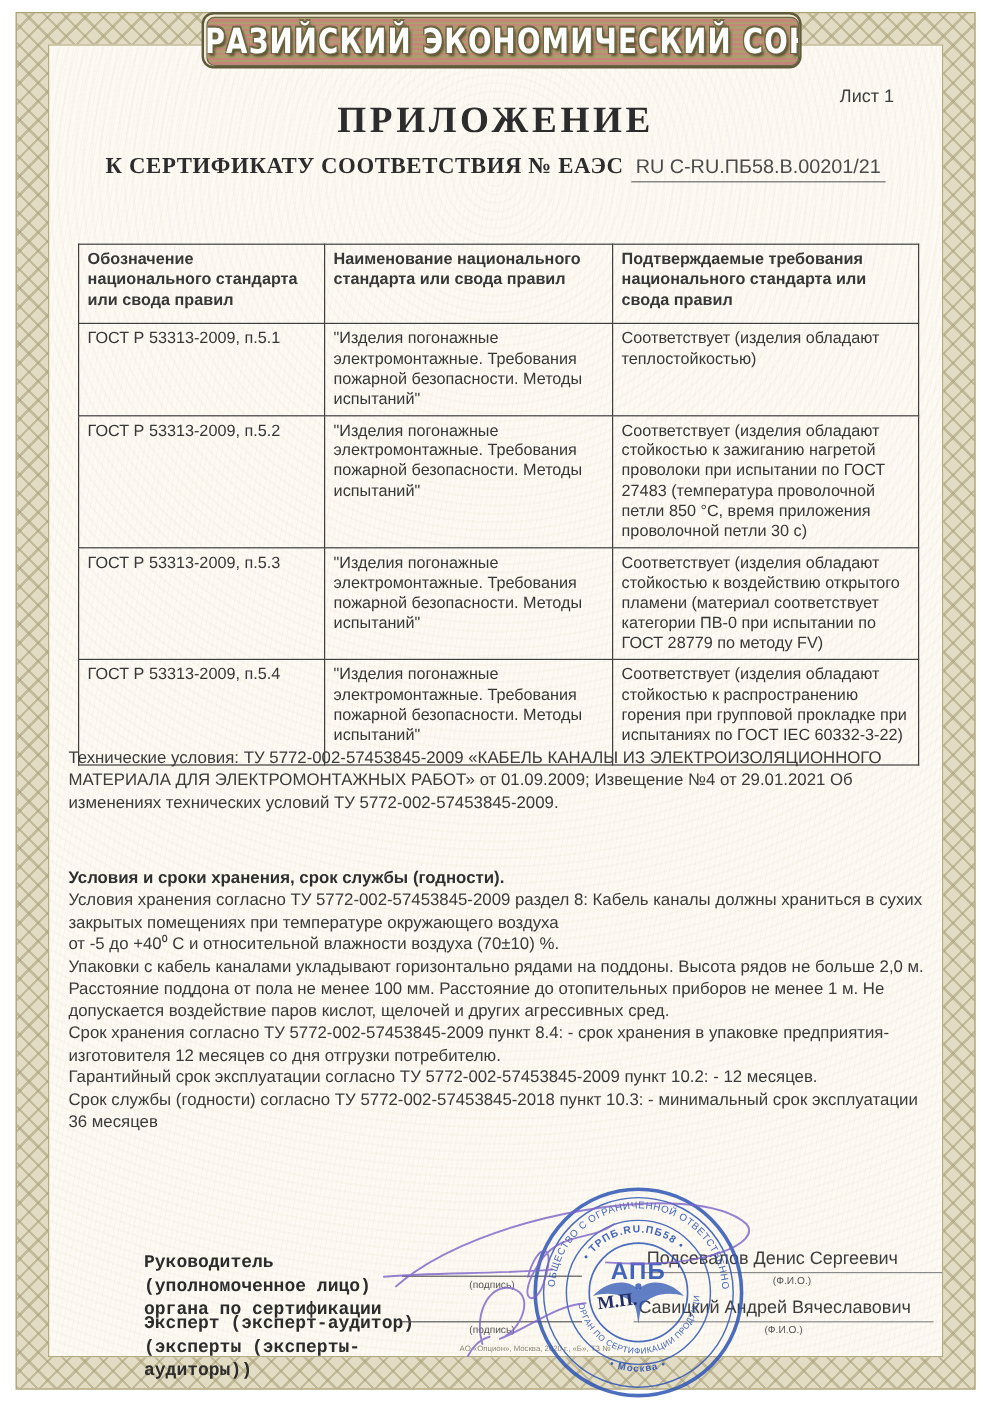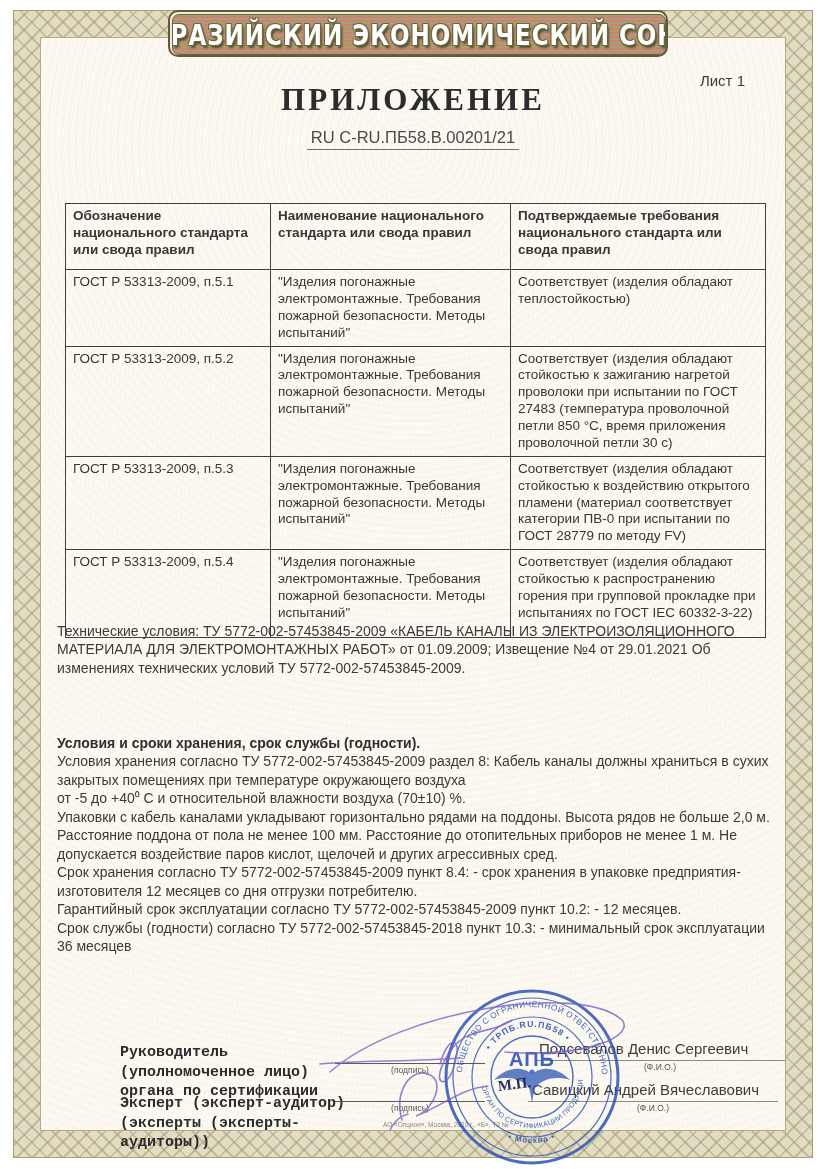--- a/index.html
+++ b/index.html
@@ -53,21 +53,21 @@
   table.standards th,table.standards td{border:1px solid #3f3f3f;vertical-align:top;
     padding:4px 8px 4px 7px;text-align:left;}
   table.standards th{font-weight:bold;}
   tr.hrow{height:66px;} tr.r0{height:64px;} tr.r1{height:102px;} tr.r2{height:86px;} tr.r3{height:88px;}
 
   .docs{position:absolute;left:57px;top:622px;width:714px;font-size:14px;line-height:1.32;color:#3a3a3a;}
   .docs .hd{font-weight:bold;color:#2f2f2f;}
   .docs p{margin:0;}
 
   .storage{position:absolute;left:57px;top:722px;width:716px;font-size:14px;line-height:1.32;color:#3a3a3a;}
-  .storage .hd{font-weight:bold;color:#2f2f2f;margin-top:12px;}
+  .storage .hd{font-weight:bold;color:#2f2f2f;}
   .storage p{margin:0;}
 
   
   .role{position:absolute;left:120px;width:235px;font-family:Liberation Mono, monospace;
     font-weight:bold;font-size:15px;line-height:1.3;color:#2c2c2c;}
   .role1{top:1043px;} .role2{top:1094px;}
   .sig-slot{position:absolute;width:150px;text-align:center;}
   .sig-slot .line{border-bottom:1px solid #5a5a5a;height:14px;}
   .sig-slot .cap{font-size:8.5px;color:#555;margin-top:1px;}
   .sig1{left:335px;top:1049px;} .sig2{left:335px;top:1087px;}
@@ -94,20 +94,21 @@
     <div class="banner-inner">
       <span class="banner-text">ЕВРАЗИЙСКИЙ ЭКОНОМИЧЕСКИЙ СОЮЗ</span>
     </div>
   </div>
 
   <div class="sheet">Лист 1</div>
 
   <div class="title">ПРИЛОЖЕНИЕ</div>
 
   <div class="cert-line">
+    <span class="cert-label">К СЕРТИФИКАТУ СООТВЕТСТВИЯ № ЕАЭС</span>
     <span class="cert-number">RU C-RU.ПБ58.В.00201/21</span>
   </div>
 
 
   <table class="standards">
     <colgroup>
         <col style="width:205px">
         <col style="width:240px">
         <col style="width:255px">
       </colgroup>

